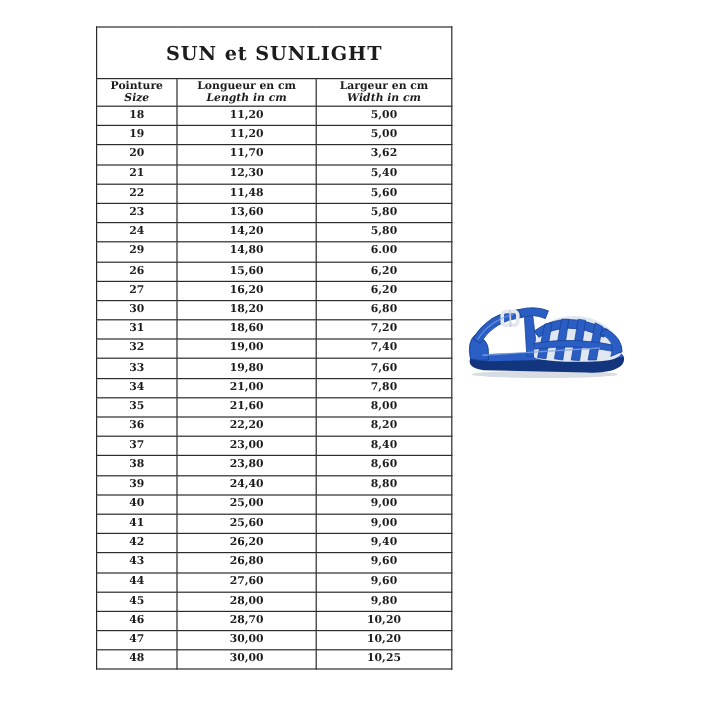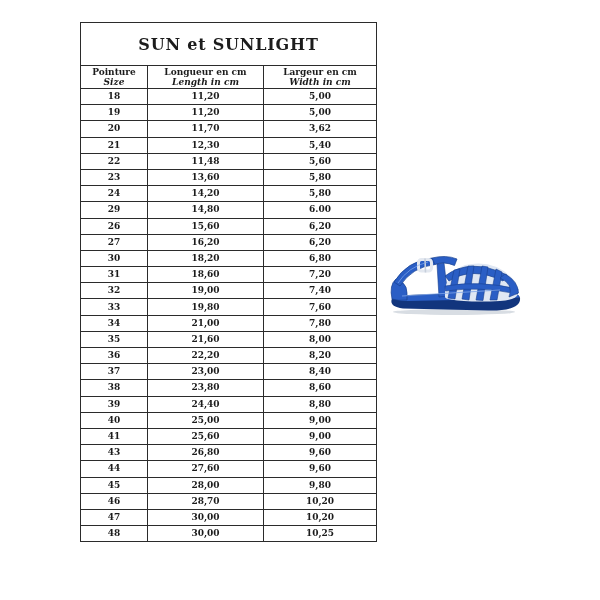--- a/index.html
+++ b/index.html
@@ -172,20 +172,25 @@
             <td>40</td>
             <td>25,00</td>
             <td>9,00</td>
           </tr>
           <tr>
             <td>41</td>
             <td>25,60</td>
             <td>9,00</td>
           </tr>
           <tr>
+            <td>42</td>
+            <td>26,20</td>
+            <td>9,40</td>
+          </tr>
+          <tr>
             <td>43</td>
             <td>26,80</td>
             <td>9,60</td>
           </tr>
           <tr>
             <td>44</td>
             <td>27,60</td>
             <td>9,60</td>
           </tr>
           <tr>

